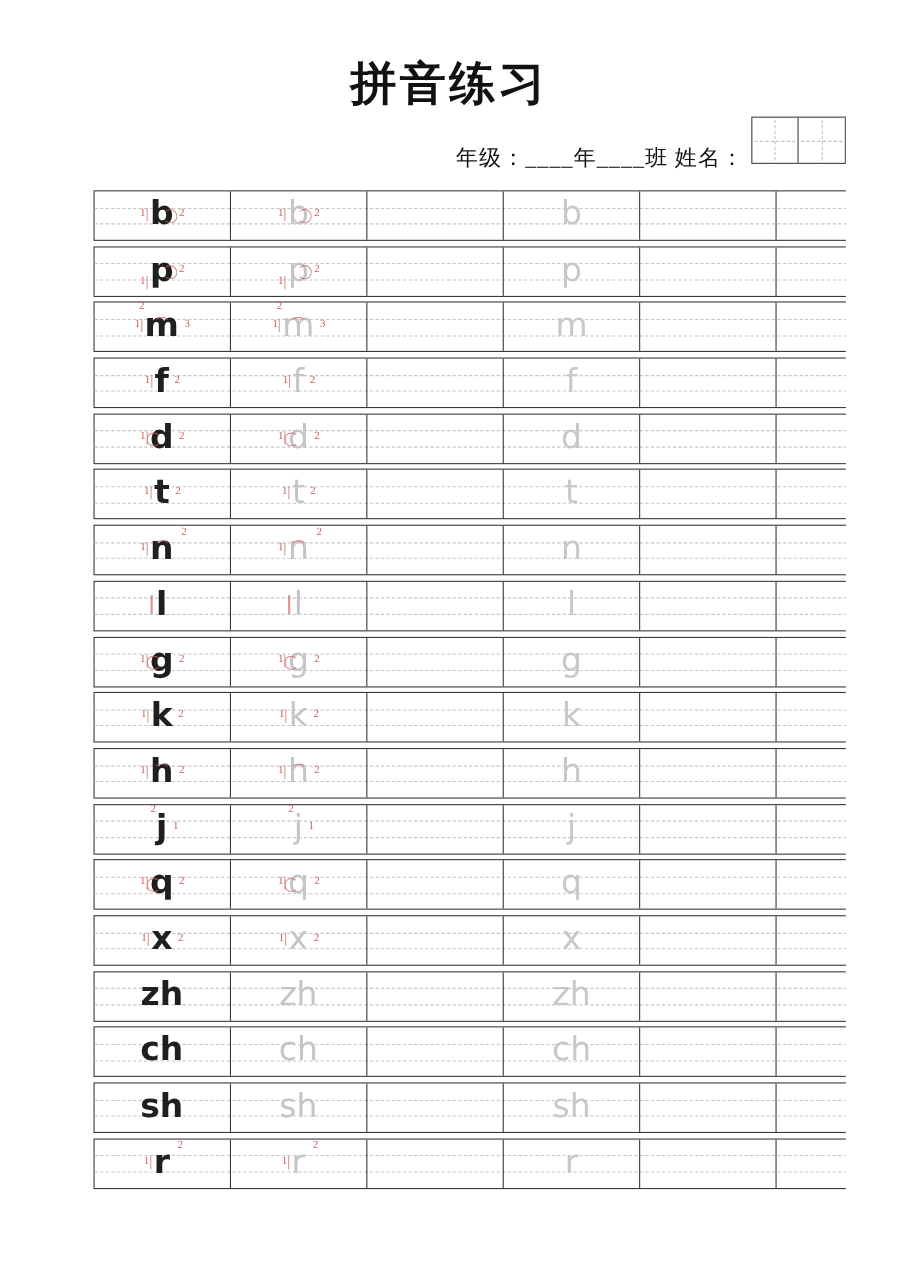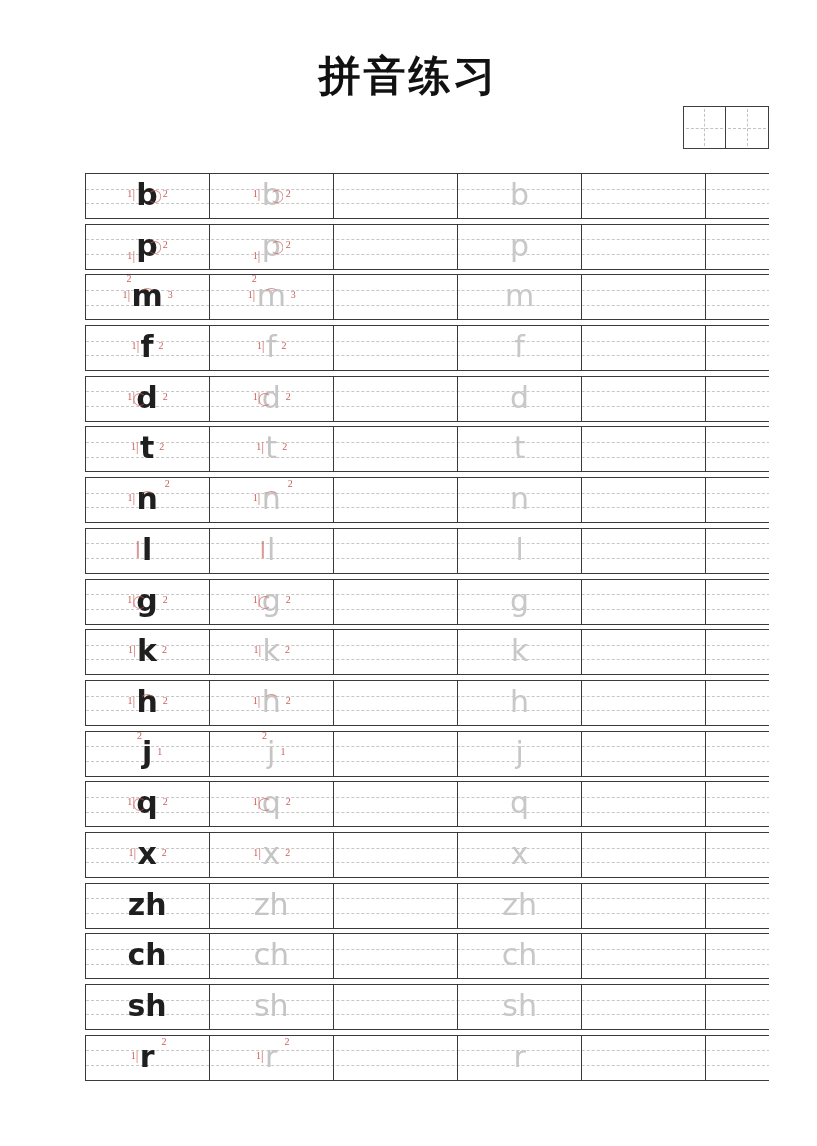--- a/index.html
+++ b/index.html
@@ -89,20 +89,21 @@
     font-size:15px; color:#9b9b9b; font-family:"DejaVu Sans", sans-serif;
   }
 </style>
 </head>
 <body>
 
 <div class="page">
 
   <h1 class="title">拼音练习</h1>
 
+  <div class="grade-line">年级：____年____班 姓名：</div>
 
   <div class="name-box">
     <div class="name-cell">
       <div class="cross-v"></div>
       <div class="cross-h"></div>
     </div>
     <div class="name-cell">
       <div class="cross-v"></div>
       <div class="cross-h"></div>
     </div>

